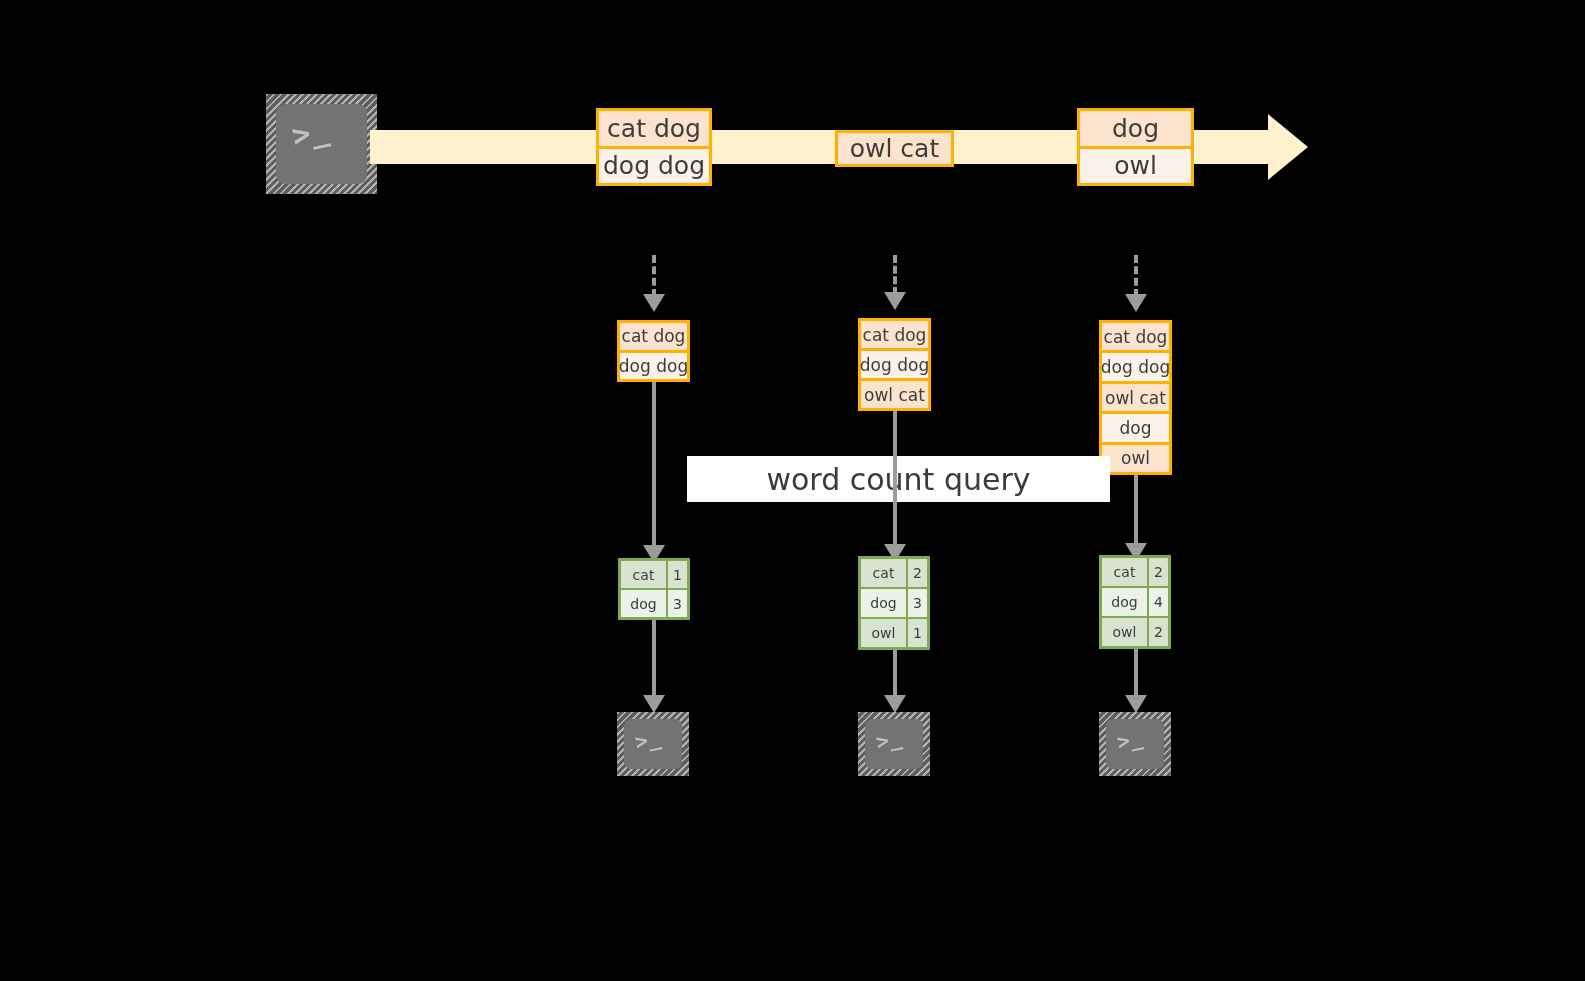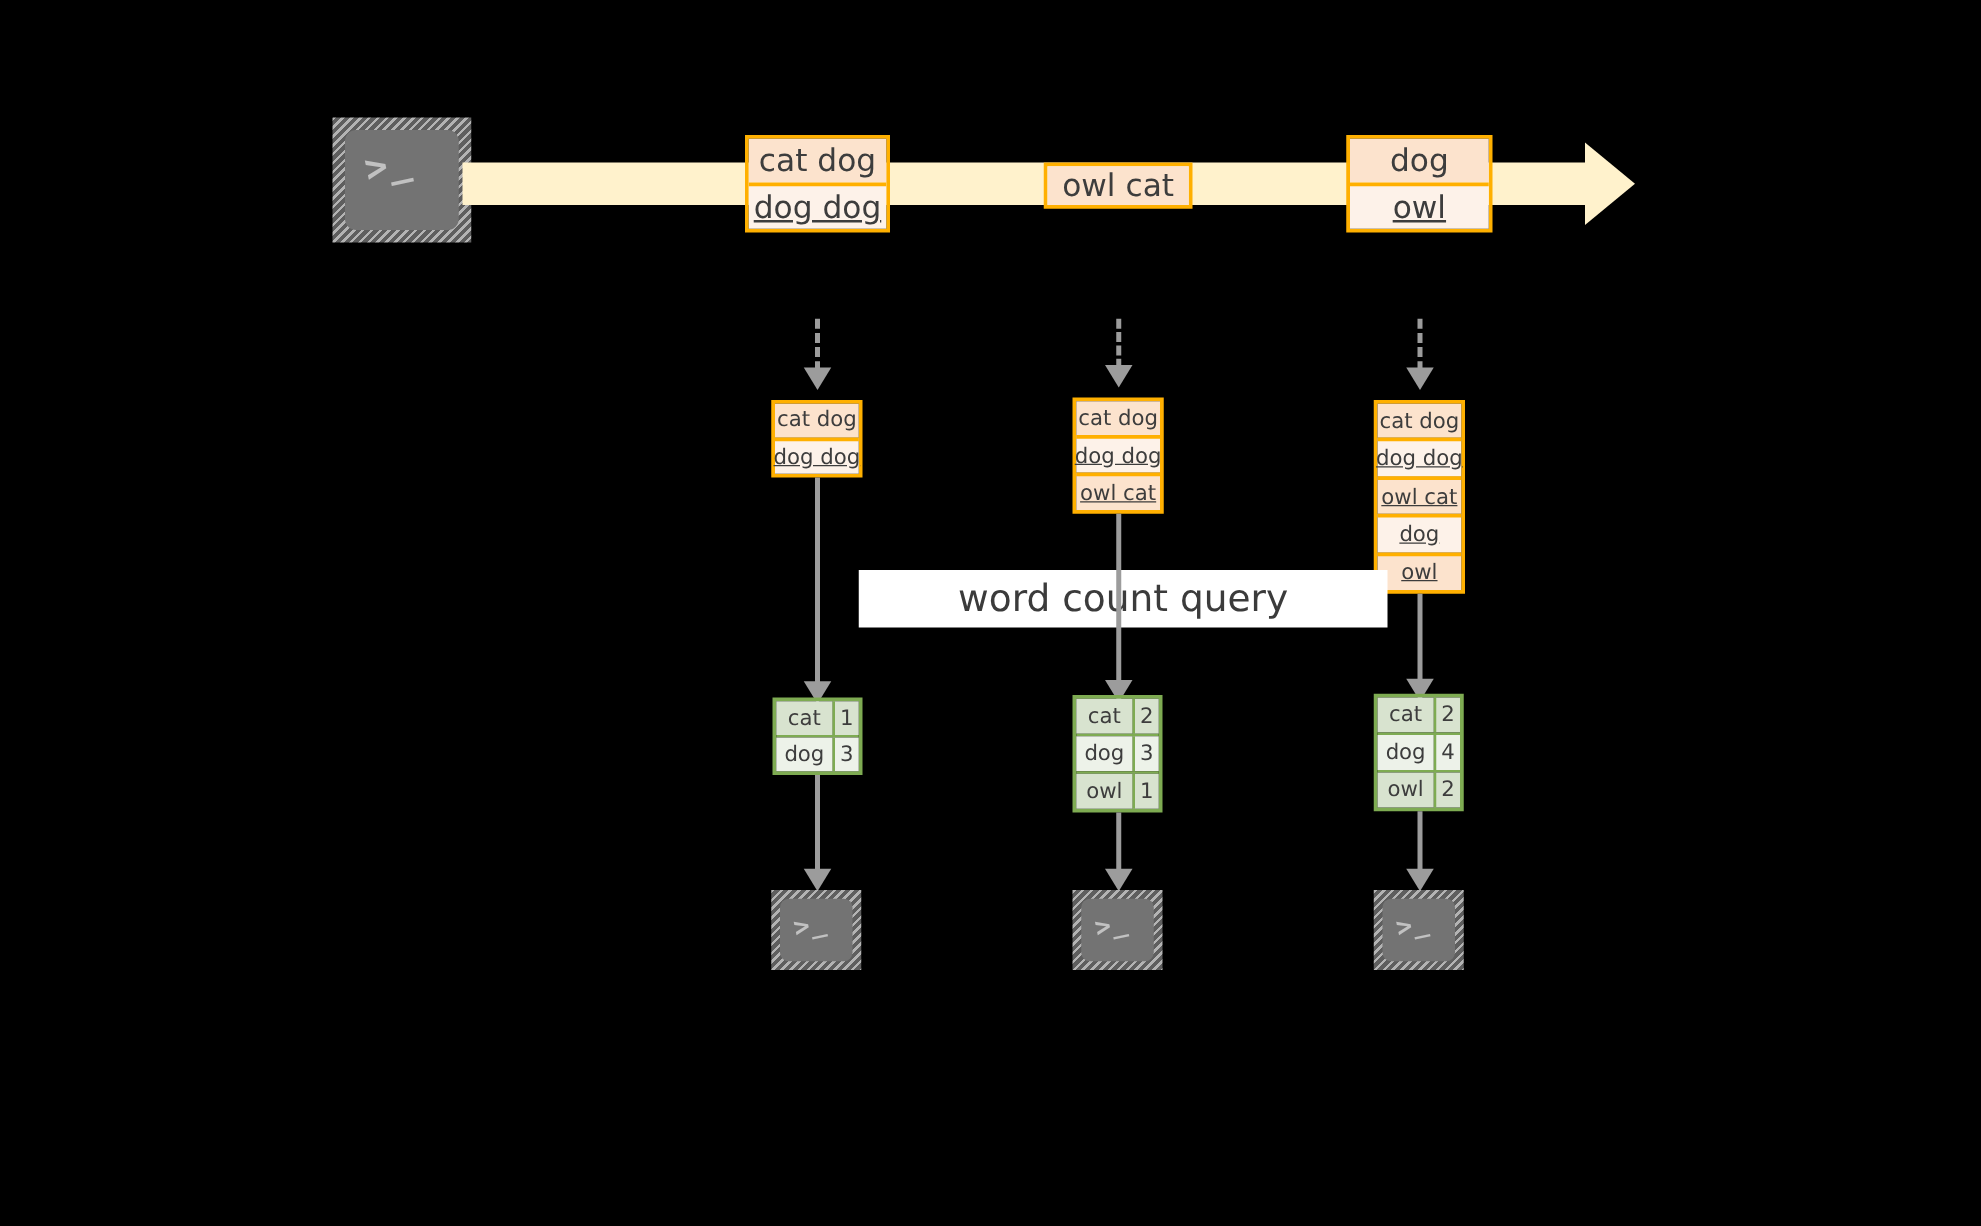--- a/index.html
+++ b/index.html
@@ -75,21 +75,21 @@
     box-sizing: border-box;
     flex: 1 1 auto;
     display: flex;
     align-items: center;
     justify-content: center;
     color: #3d3d3d;
     white-space: nowrap;
   }
   .ebox .row.dark  { background: #fce3cd; }
   .ebox .row.light { background: #fdf2e9; }
-  .ebox .row + .row { border-top: 3px solid #ffb000; text-decoration: underline; }
+  .ebox .row + .row { border-top: 3px solid #ffb000; }
 
   .ebox.top .row { font-size: 25px; }
   .ebox.stack .row { font-size: 17px; }
 
   
   .gtable {
     position: absolute;
     box-sizing: border-box;
     border: 3px solid #7eab52;
     display: flex;
@@ -99,21 +99,21 @@
     display: flex;
     flex: 1 1 auto;
     box-sizing: border-box;
   }
   .gtable .grow + .grow { border-top: 2px solid #7eab52; }
   .gtable .gcell {
     box-sizing: border-box;
     display: flex;
     align-items: center;
     justify-content: center;
-    font-size: 17px;
+    font-size: 14px;
     color: #3d3d3d;
   }
   .gtable .gcell.key { flex: 0 0 45px; }
   .gtable .gcell.val { flex: 1 1 auto; border-left: 2px solid #7eab52; }
   .gtable .grow.dark  .gcell { background: #d8e3cf; }
   .gtable .grow.light .gcell { background: #edf2e9; }
 
   
   .v-line {
     position: absolute;

